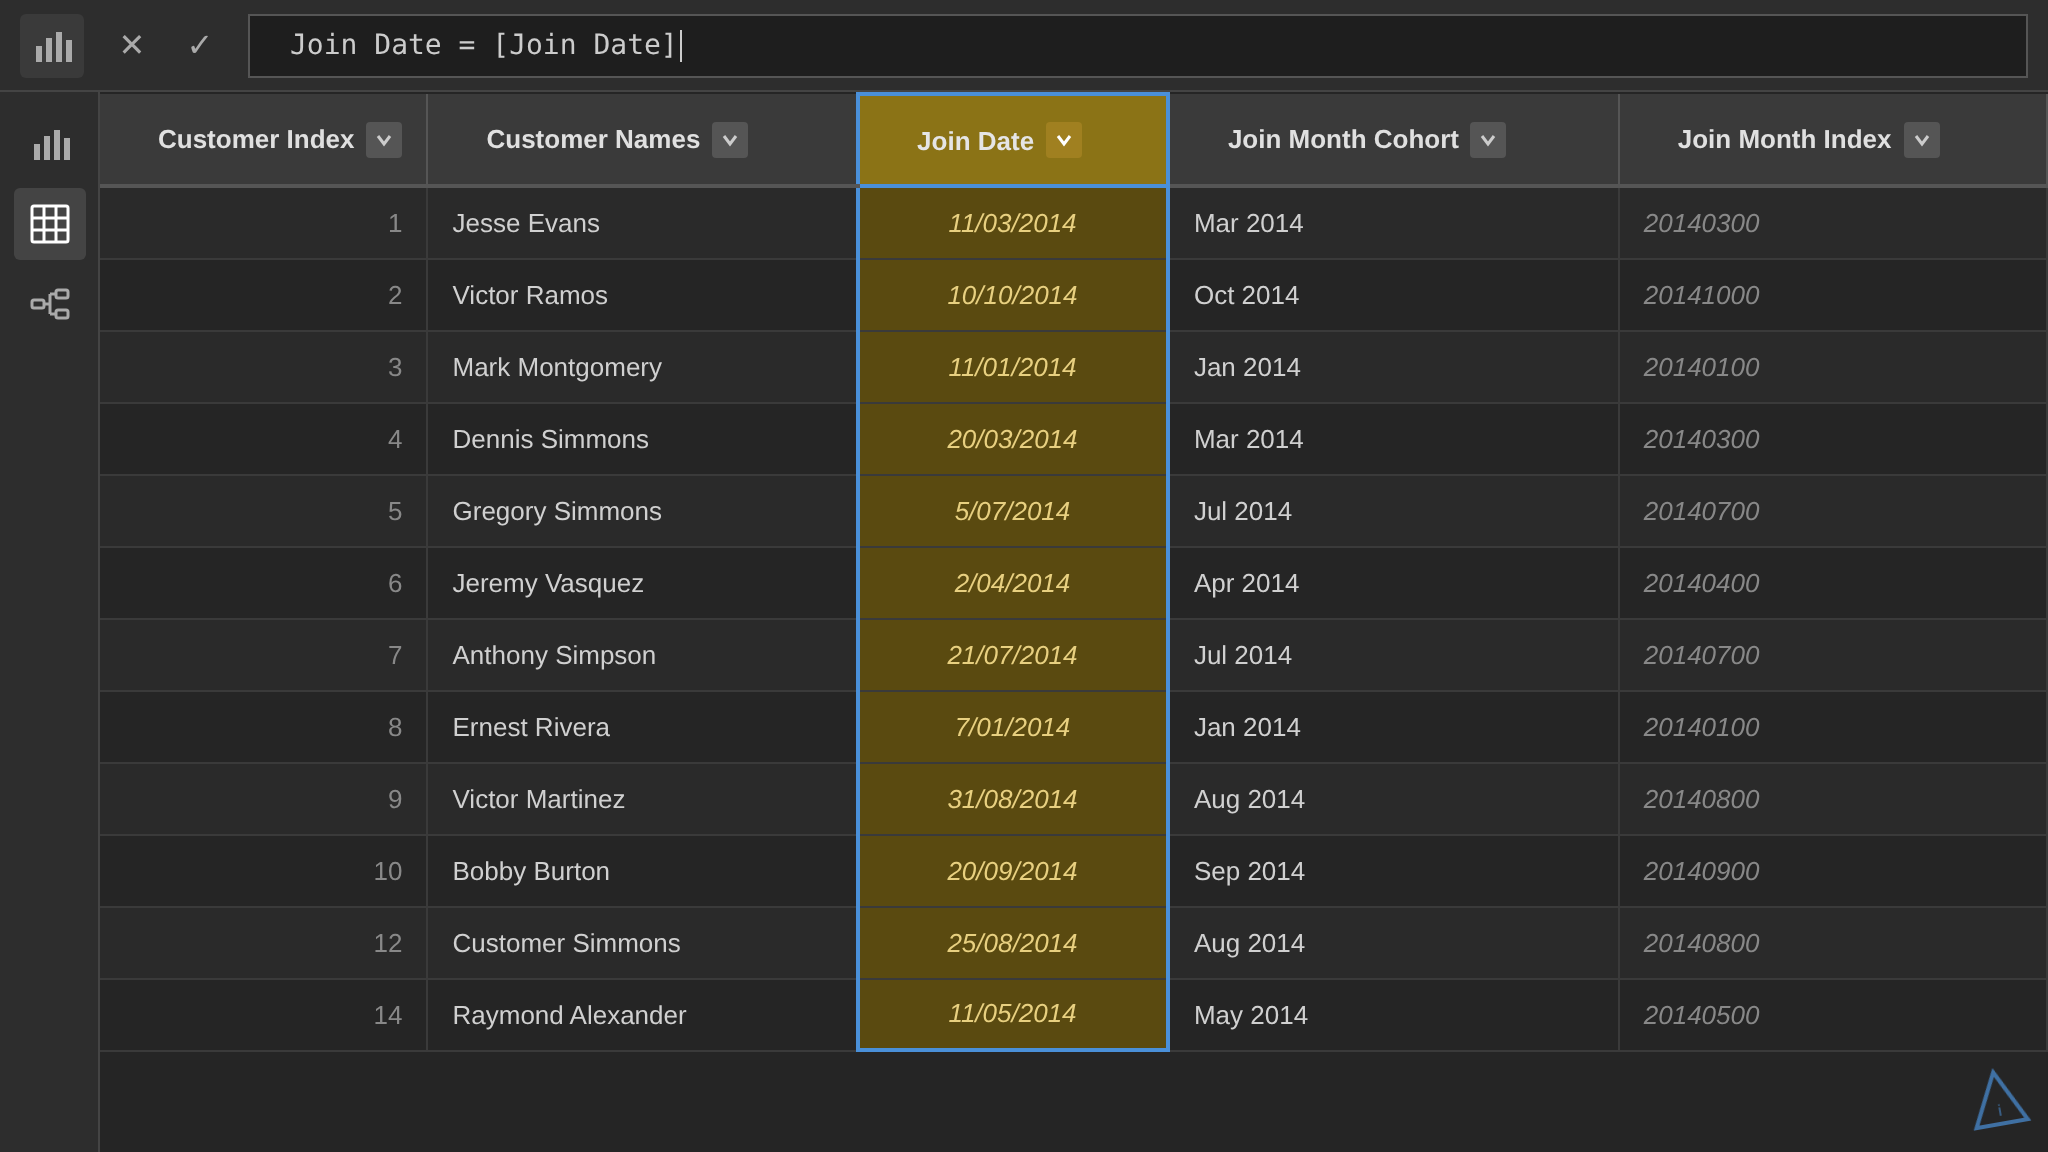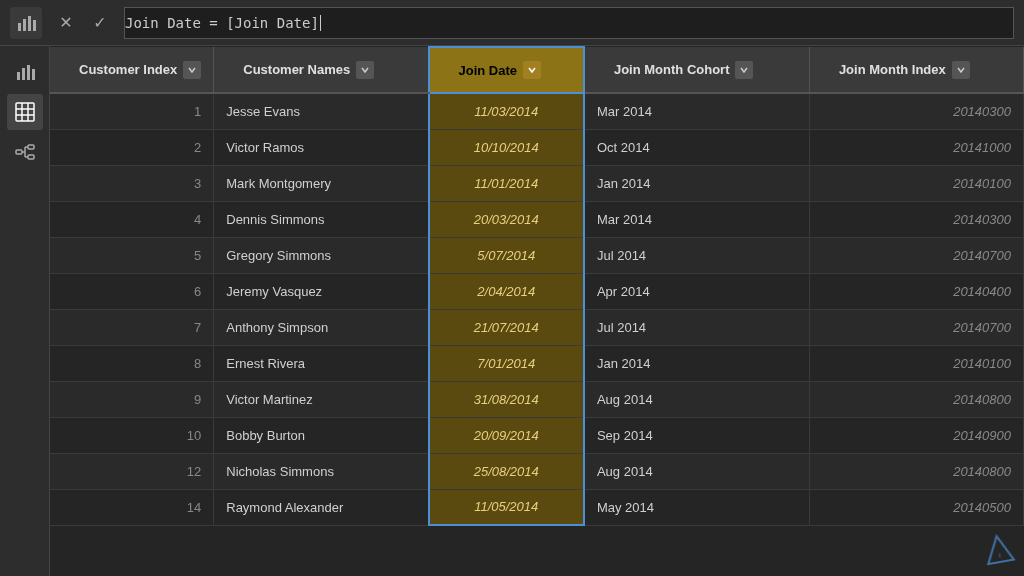--- a/index.html
+++ b/index.html
@@ -53,21 +53,21 @@
       align-items: center;
       justify-content: center;
     }
     .formula-input-wrapper {
       flex: 1;
       background: #1e1e1e;
       border: 1px solid #555;
       height: 32px;
       display: flex;
       align-items: center;
-      padding: 0 0;
+      padding: 0 20px;
     }
     .formula-text {
       color: #ccc;
       font-size: 14px;
       font-family: 'Consolas', monospace;
     }
     .formula-cursor {
       display: inline-block;
       width: 1px;
       height: 16px;
@@ -158,21 +158,21 @@
       background: #555;
       border-radius: 2px;
       display: flex;
       align-items: center;
       justify-content: center;
       flex-shrink: 0;
     }
 
     thead th.join-date-header {
       background: #8b7316;
-      color: #000000;
+      color: #e5e5e5;
       border: 2px solid #4a90d9;
       border-bottom: 2px solid #4a90d9;
     }
 
     thead th.join-date-header .dropdown-arrow {
       background: #a08020;
     }
 
     tbody tr {
       height: 36px;
@@ -208,21 +208,21 @@
       border-right: 2px solid #4a90d9;
       font-style: italic;
     }
 
     tbody tr:last-child td.join-date-col {
       border-bottom: 2px solid #4a90d9;
     }
 
     tbody td.month-index-col {
       color: #888;
-      text-align: right;
+      text-align: left;
       font-style: italic;
     }
 
     
     .watermark {
       position: fixed;
       bottom: 10px;
       right: 10px;
       color: #4a90d9;
       font-size: 9px;
@@ -408,21 +408,21 @@
           </tr>
           <tr>
             <td class="index-col">10</td>
             <td>Bobby Burton</td>
             <td class="join-date-col">20/09/2014</td>
             <td>Sep 2014</td>
             <td class="month-index-col">20140900</td>
           </tr>
           <tr>
             <td class="index-col">12</td>
-            <td>Nicholas Simmons</td>
+            <td>Customer Simmons</td>
             <td class="join-date-col">25/08/2014</td>
             <td>Aug 2014</td>
             <td class="month-index-col">20140800</td>
           </tr>
           <tr>
             <td class="index-col">14</td>
             <td>Raymond Alexander</td>
             <td class="join-date-col">11/05/2014</td>
             <td>May 2014</td>
             <td class="month-index-col">20140500</td>

